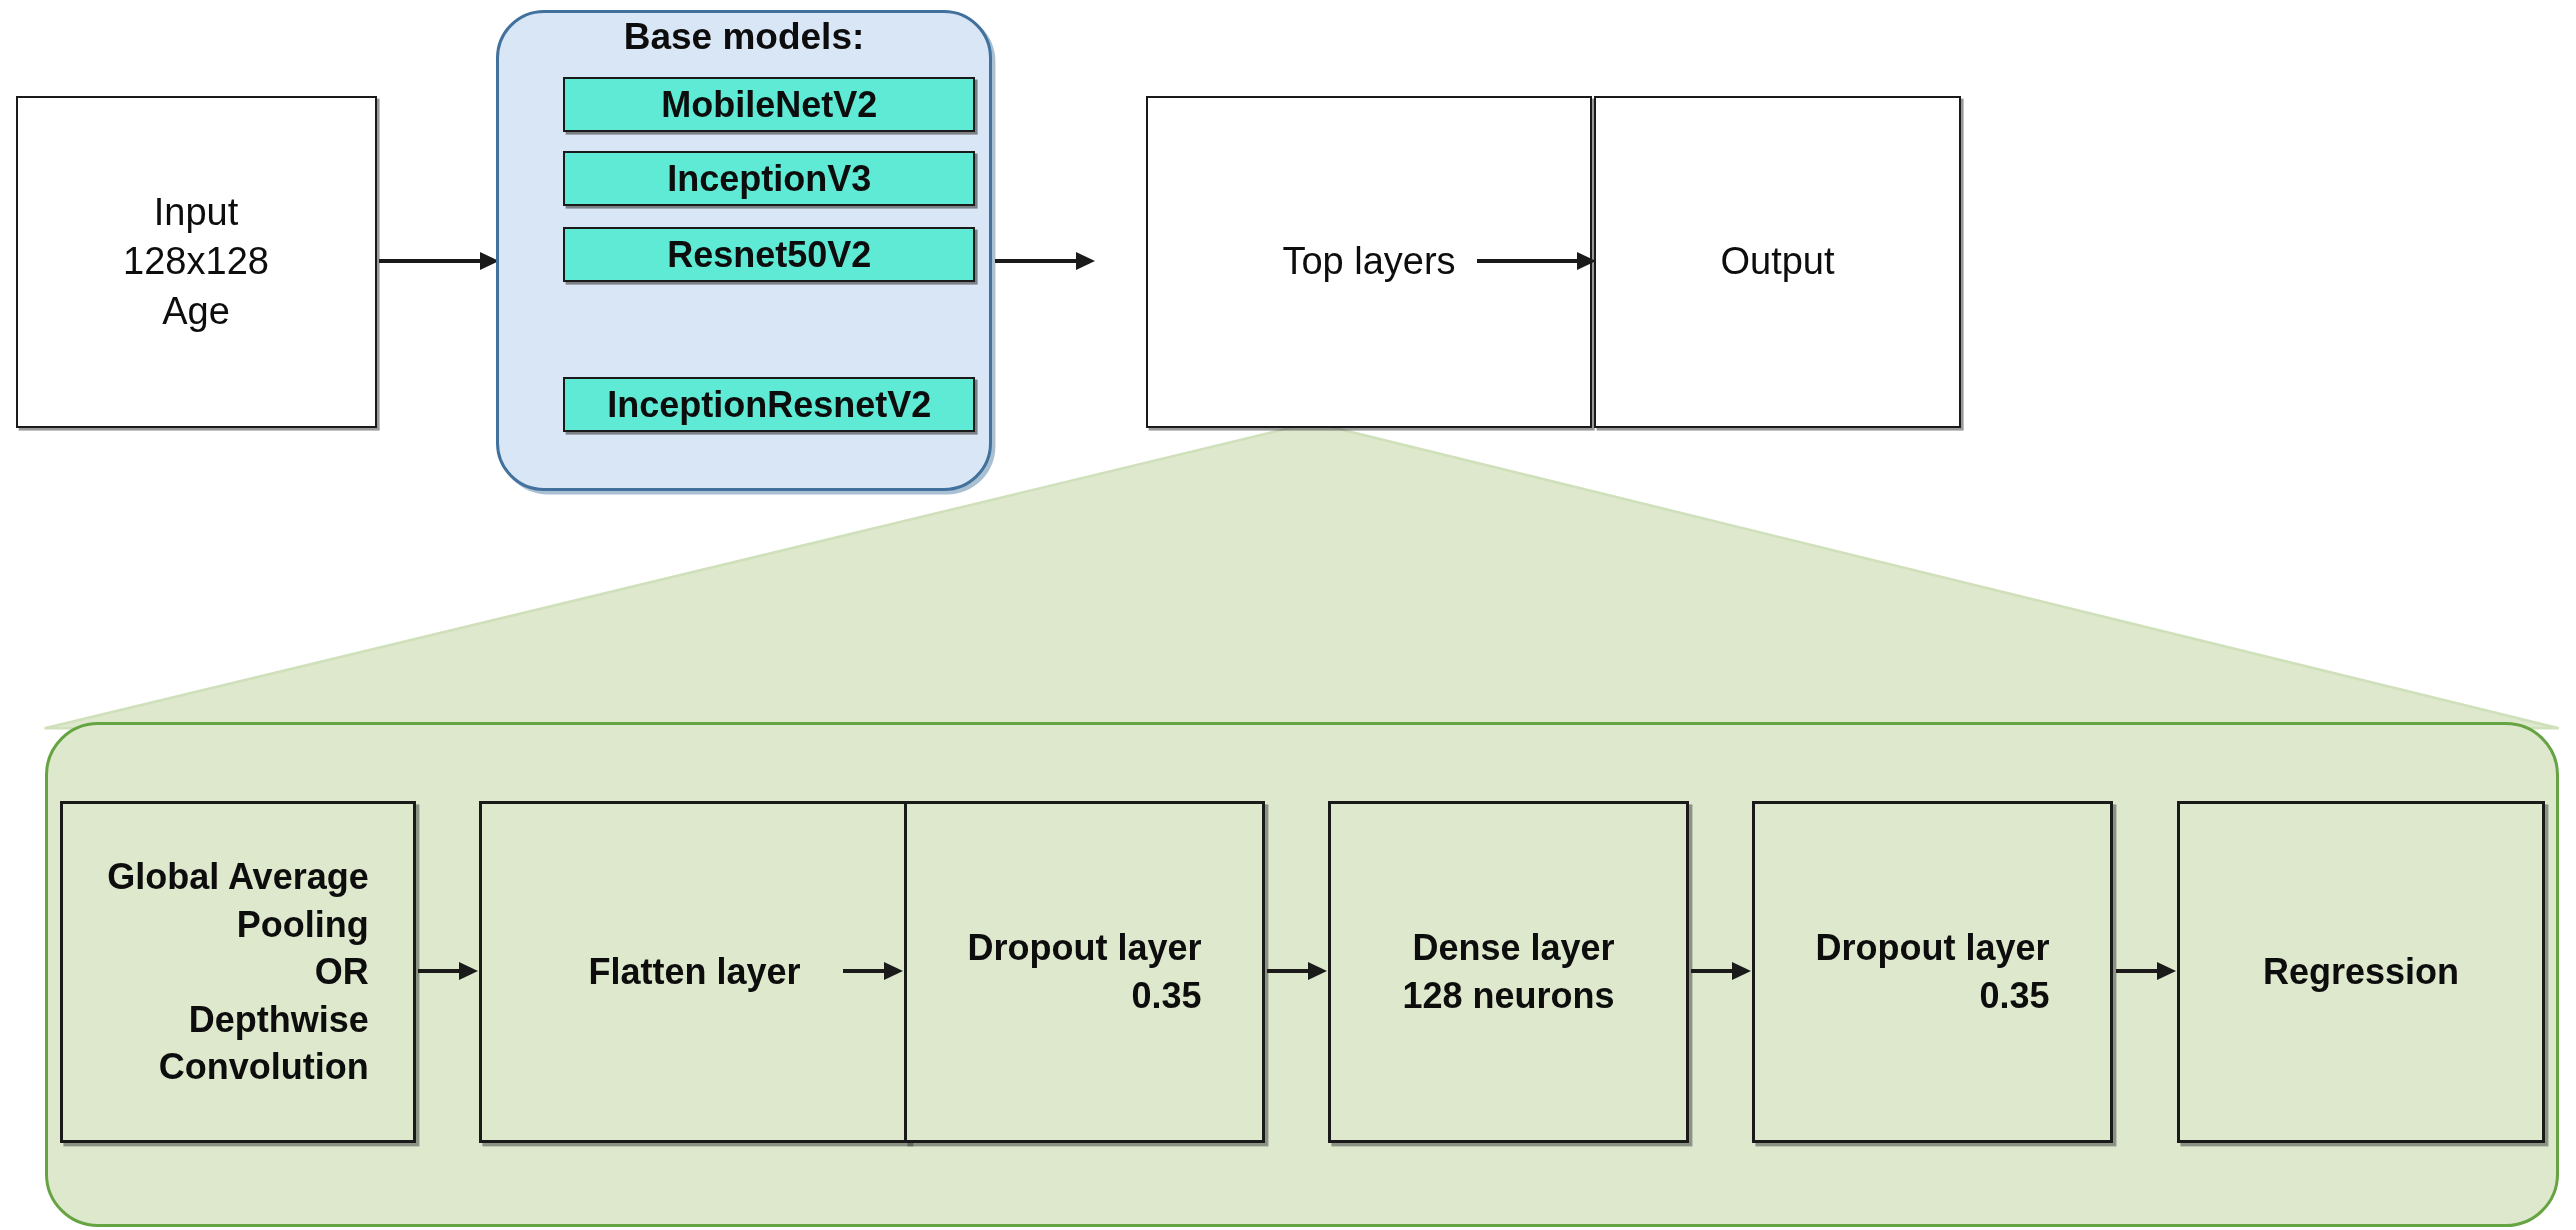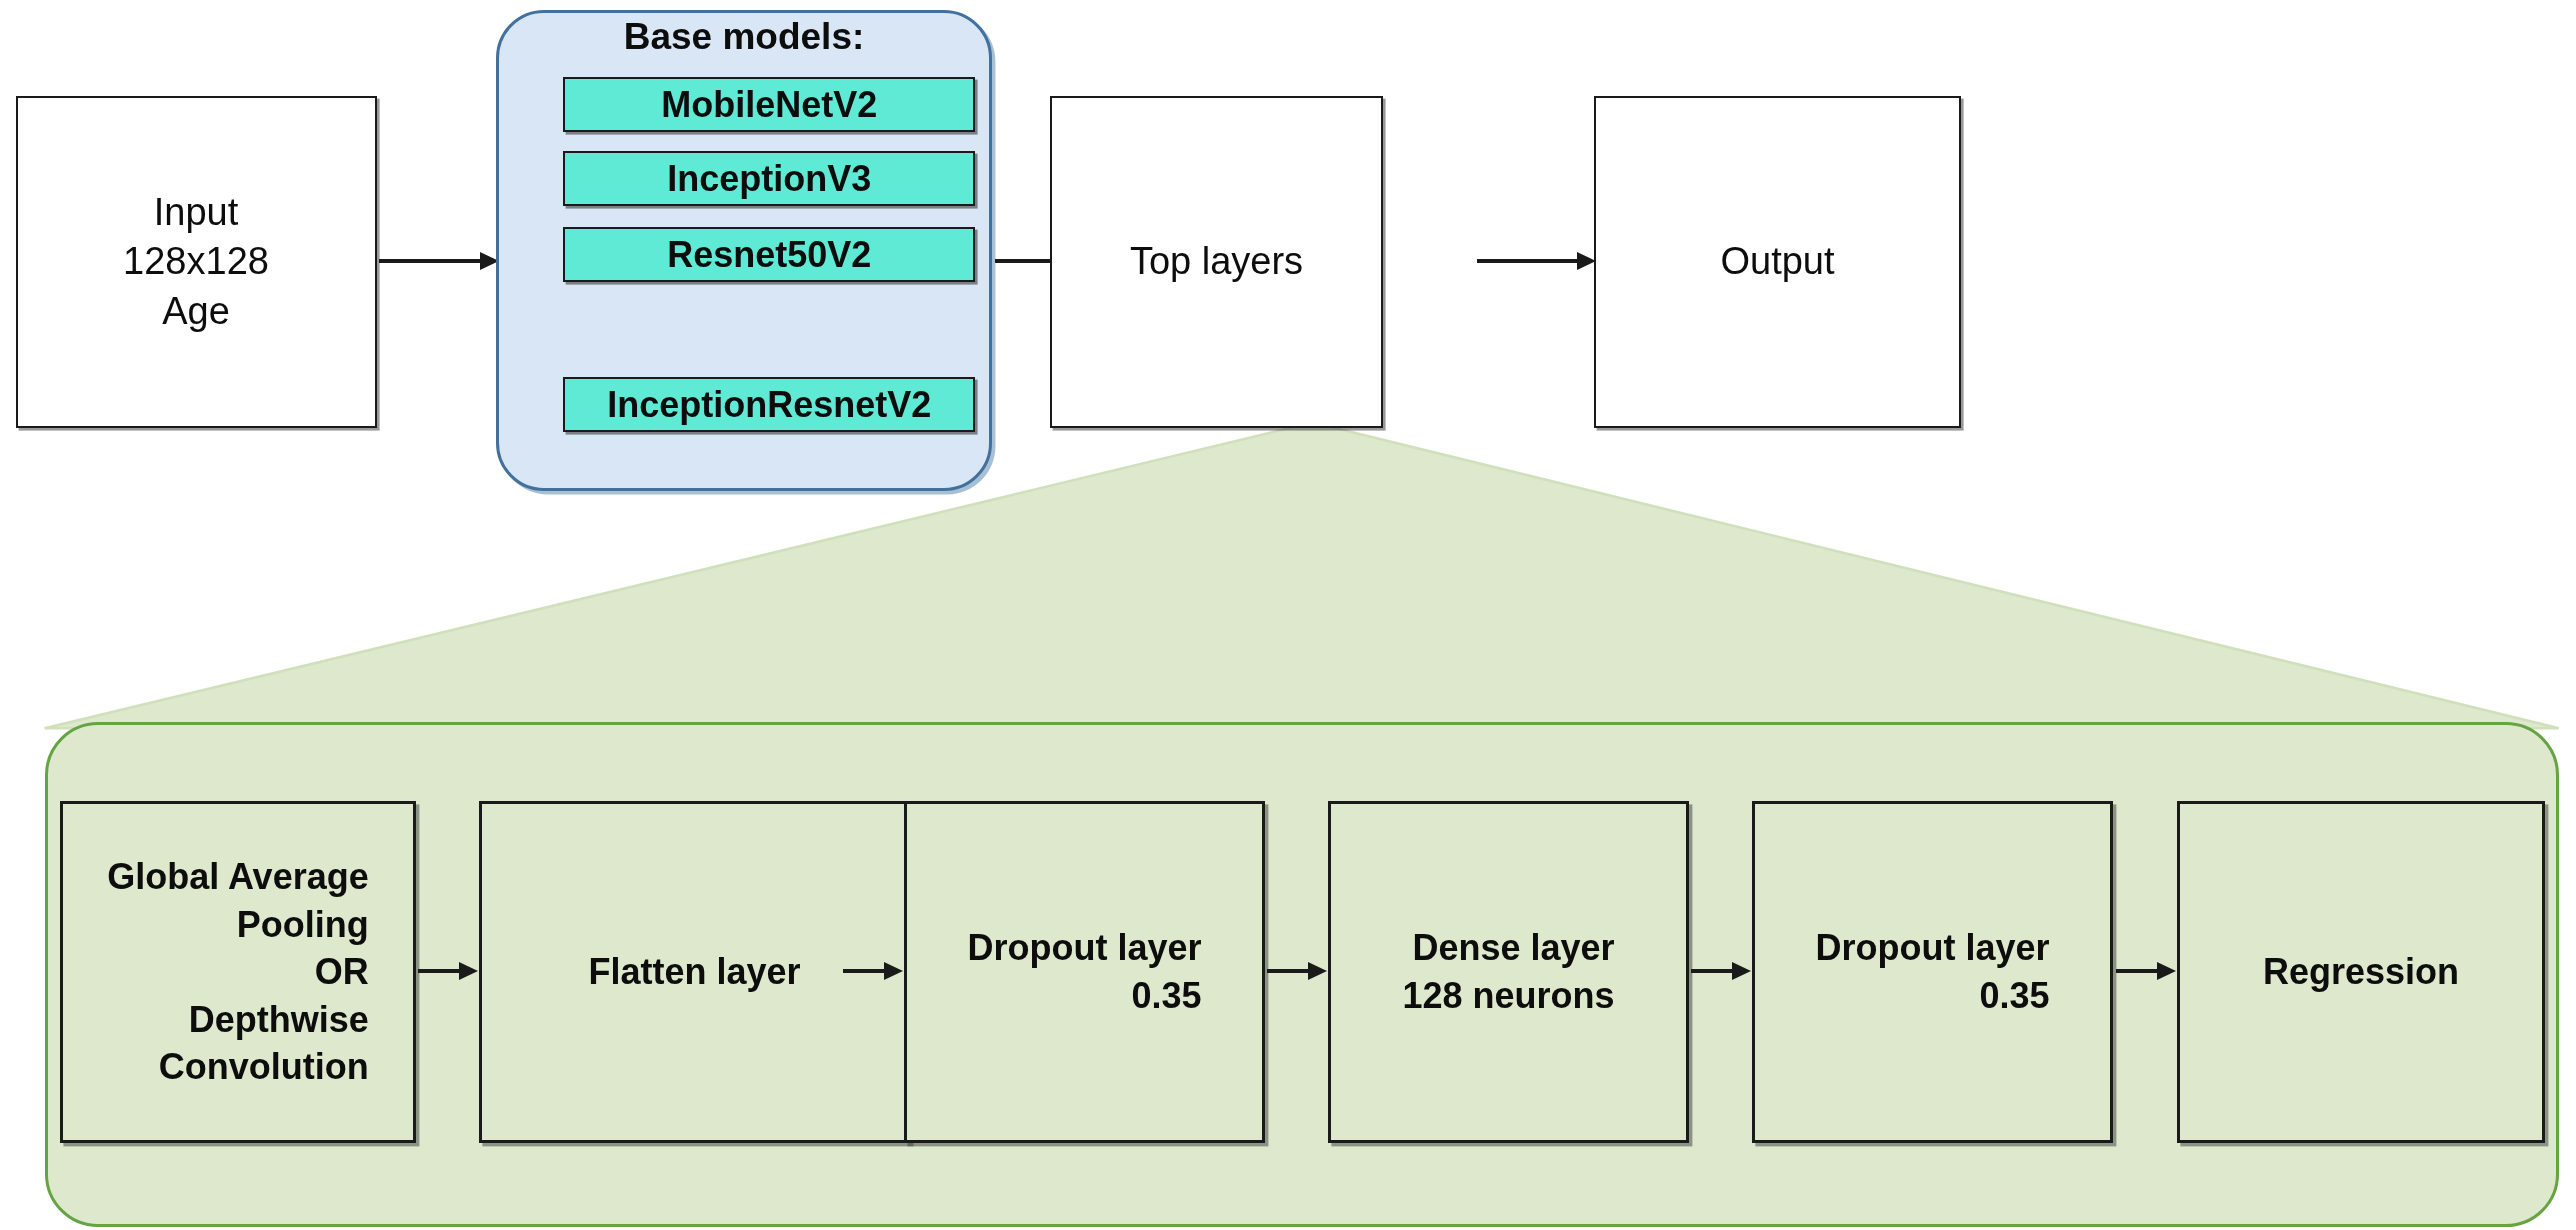--- a/index.html
+++ b/index.html
@@ -74,21 +74,21 @@
     margin-left: 48px;
   }
   .model-chip span {
     font-size: 36px;
     font-weight: bold;
     color: #0d0d0d;
     white-space: nowrap;
   }
 
   
-  #top-layers-box { left: 1050px; top: 96px; width: 333px; height: 332px; }
+  #top-layers-box { left: 1146px; top: 96px; width: 446px; height: 332px; }
   #output-box     { left: 1594px; top: 96px; width: 367px; height: 332px; }
 
   
   #funnel {
     left: 0px; top: 419px; width: 2576px; height: 318px;
   }
   #green-container {
     left: 45px; top: 722px; width: 2514px; height: 505px;
     box-sizing: border-box;
     background: #dde8cd;

